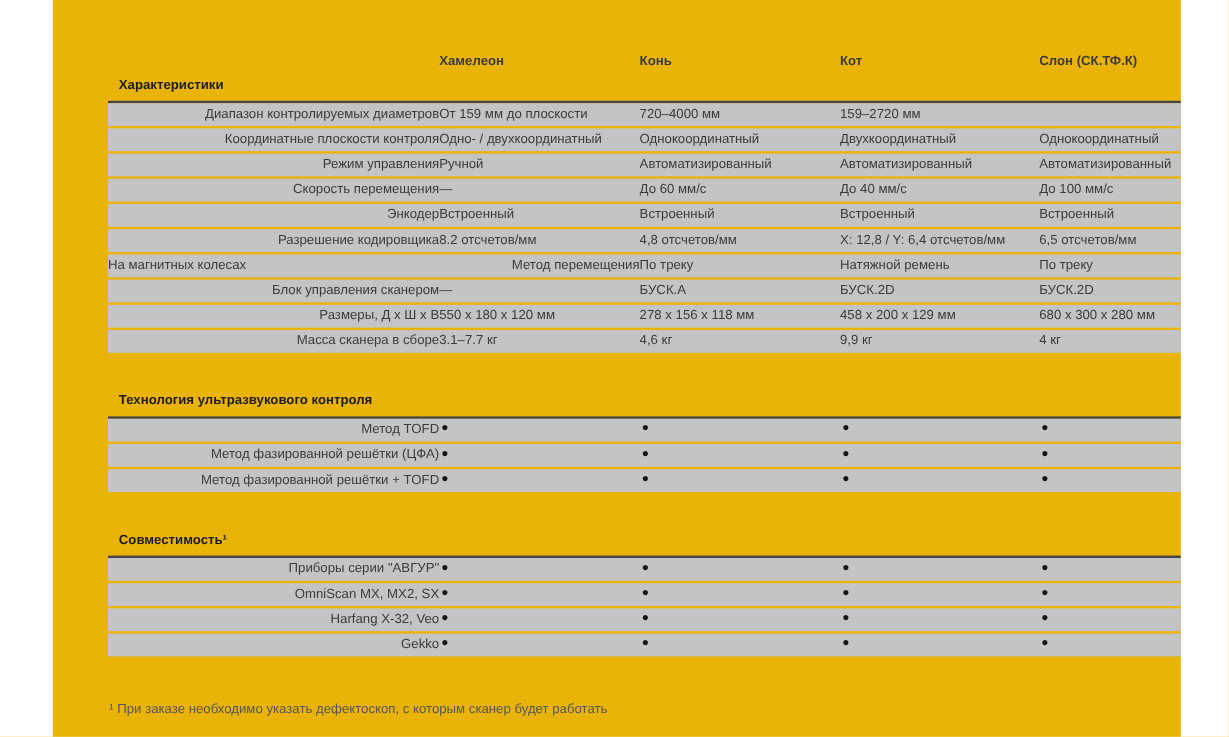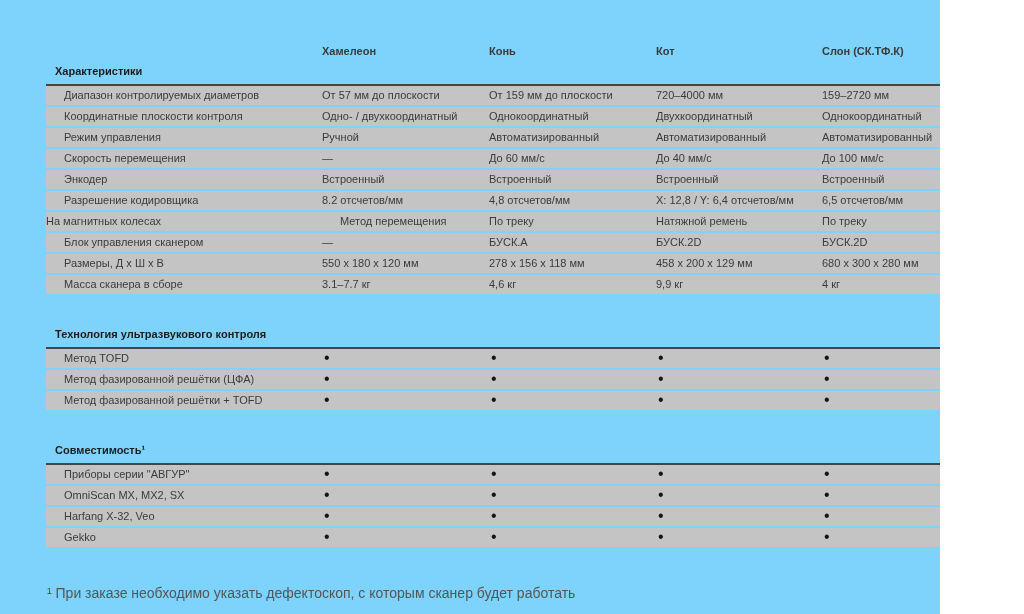--- a/index.html
+++ b/index.html
@@ -9,21 +9,21 @@
     --heading:#1c1c1c;
     --footnote:#555555;
   }
   *{box-sizing:border-box;}
   html,body{margin:0;padding:0;}
   body{
     width:1024px;height:614px;background:#ffffff;
     font-family:"Liberation Sans", sans-serif;
     -webkit-font-smoothing:antialiased;
   }
-  .page{position:relative;width:940px;height:614px;overflow:hidden;background:#7dd3fc;}
+  .page{position:relative;width:940px;height:614px;overflow:hidden;background:#eab308;margin-left:44px;}
   .table{position:absolute;left:46px;top:36px;width:939px;}
   .grid-row{
     display:grid;
     grid-template-columns:276px 167px 167px 166px 163px;
     align-items:center;
   }
   .header-row{margin-top:6px;height:13px;}
   .product-name{
     font-size:11px;font-weight:bold;color:var(--heading);
     white-space:nowrap;line-height:13px;
@@ -36,25 +36,25 @@
   }
   .rows{border-top:2px solid var(--border);}
   .row{
     height:19px;line-height:19px;background:var(--row-bg);
   }
   .row + .row{margin-top:2px;}
   .cell{
     font-size:11px;color:var(--text);white-space:nowrap;overflow:hidden;
     height:19px;line-height:19px;
   }
-  .cell.label{padding-left:18px;}
+  .cell.label{padding-left:18px;text-align:right;}
   .cell.dot{font-size:16px;color:#141414;padding-left:2px;line-height:17px;}
   .footnote{
     position:absolute;left:47px;top:585px;
-    font-size:14px;color:var(--footnote);white-space:nowrap;
+    font-size:11px;color:var(--footnote);white-space:nowrap;
   }
 </style>
 </head>
 <body>
 
 <div class="page">
   <div class="table">
     <div class="grid-row header-row">
       <div class="cell"></div>
 
@@ -62,21 +62,20 @@
         <div class="cell product-name">Конь</div>
         <div class="cell product-name">Кот</div>
         <div class="cell product-name">Слон (СК.ТФ.К)</div>
       </div>
 
   <div class="section">
         <div class="section-title">Характеристики</div>
         <div class="rows">
           <div class="grid-row row">
             <div class="cell label">Диапазон контролируемых диаметров</div>
-            <div class="cell value">От 57 мм до плоскости</div>
             <div class="cell value">От 159 мм до плоскости</div>
             <div class="cell value">720–4000 мм</div>
             <div class="cell value">159–2720 мм</div>
           </div>
           <div class="grid-row row">
             <div class="cell label">Координатные плоскости контроля</div>
             <div class="cell value">Одно- / двухкоординатный</div>
             <div class="cell value">Однокоординатный</div>
             <div class="cell value">Двухкоординатный</div>
             <div class="cell value">Однокоординатный</div>

